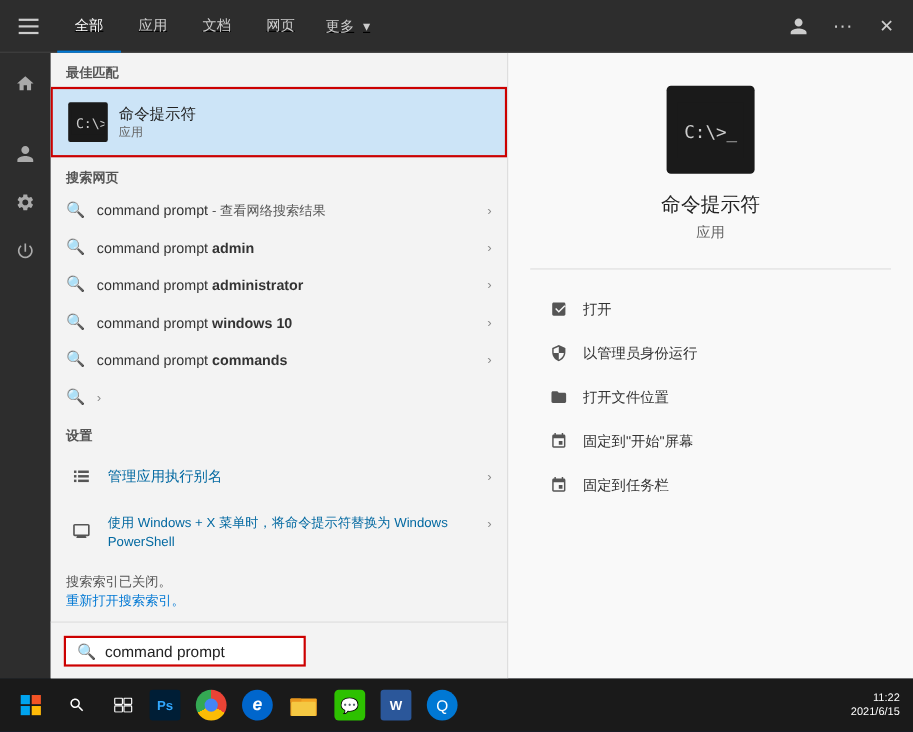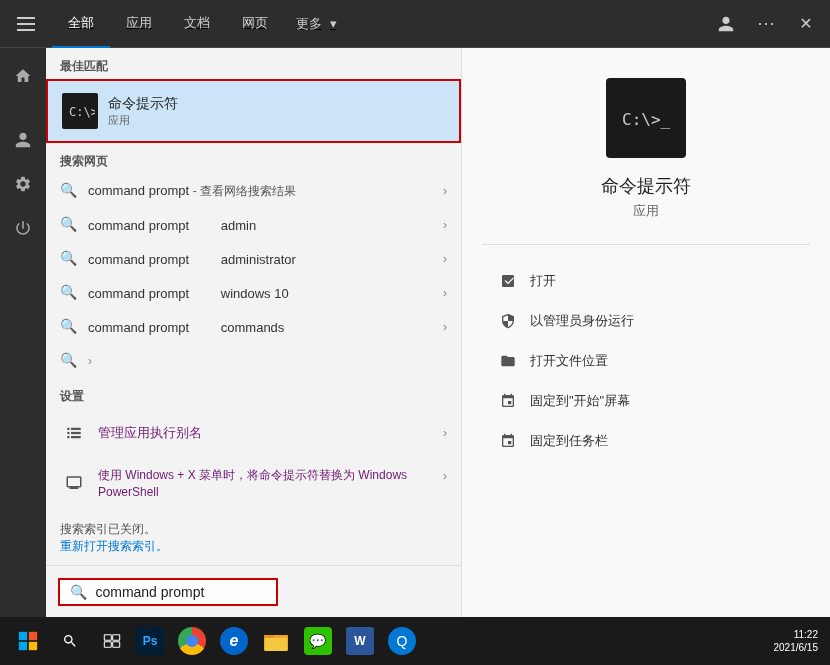--- a/index.html
+++ b/index.html
@@ -301,22 +301,21 @@
       flex-shrink: 0;
     }
 
     .search-item-text {
       flex: 1;
       font-size: 13px;
       color: #333;
     }
 
     .search-item-text b {
-      font-weight: 400;
-      margin-left: 28px;
+      font-weight: 700;
     }
 
     .search-item-arrow {
       color: #888;
       font-size: 12px;
     }
 
     
     .settings-item {
       display: flex;
@@ -333,21 +332,21 @@
       font-size: 16px;
       flex-shrink: 0;
       display: flex;
       align-items: center;
       justify-content: center;
     }
 
     .settings-text {
       flex: 1;
       font-size: 13px;
-      color: #701a75;
+      color: #0369a1;
     }
 
     .settings-arrow {
       color: #888;
       font-size: 12px;
     }
 
     
     .index-notice {
       padding: 10px 14px;

